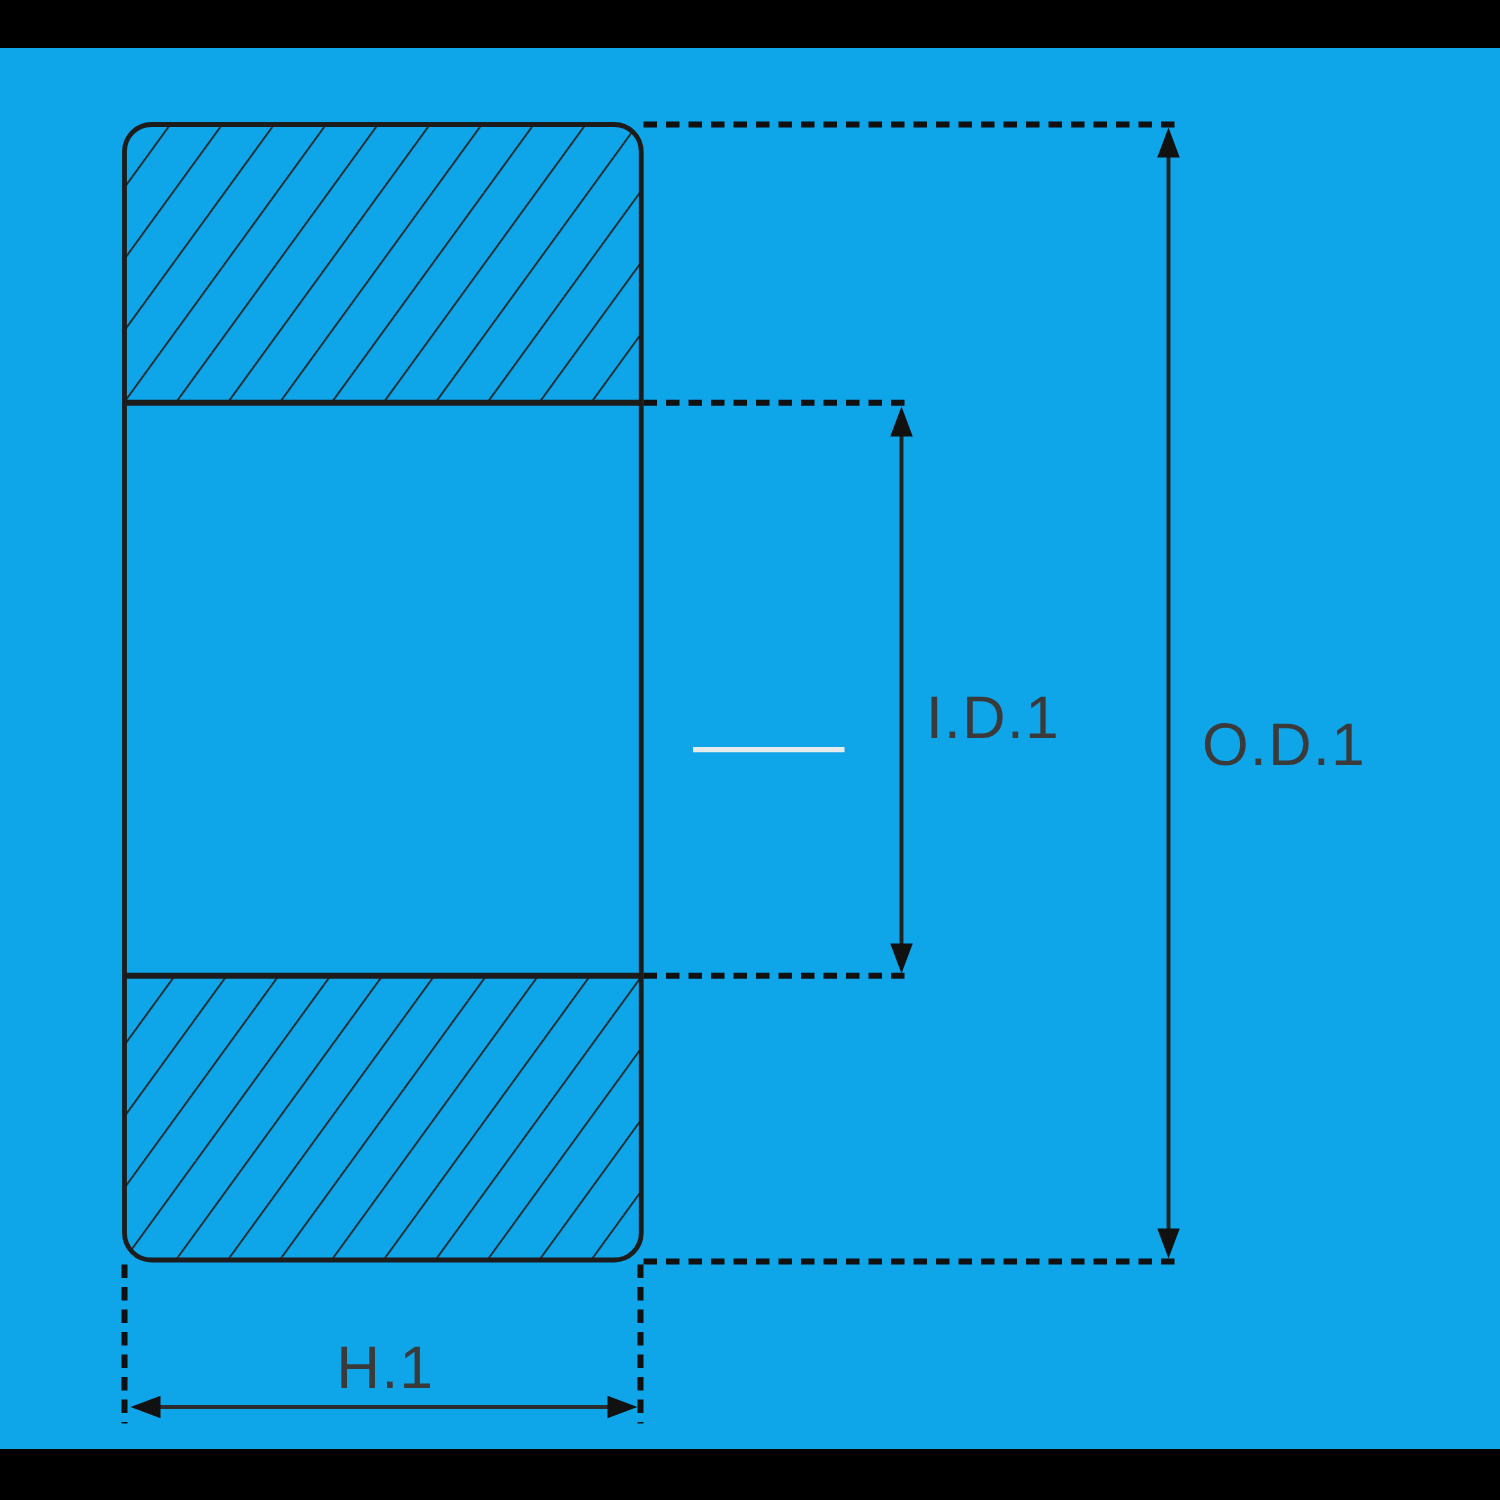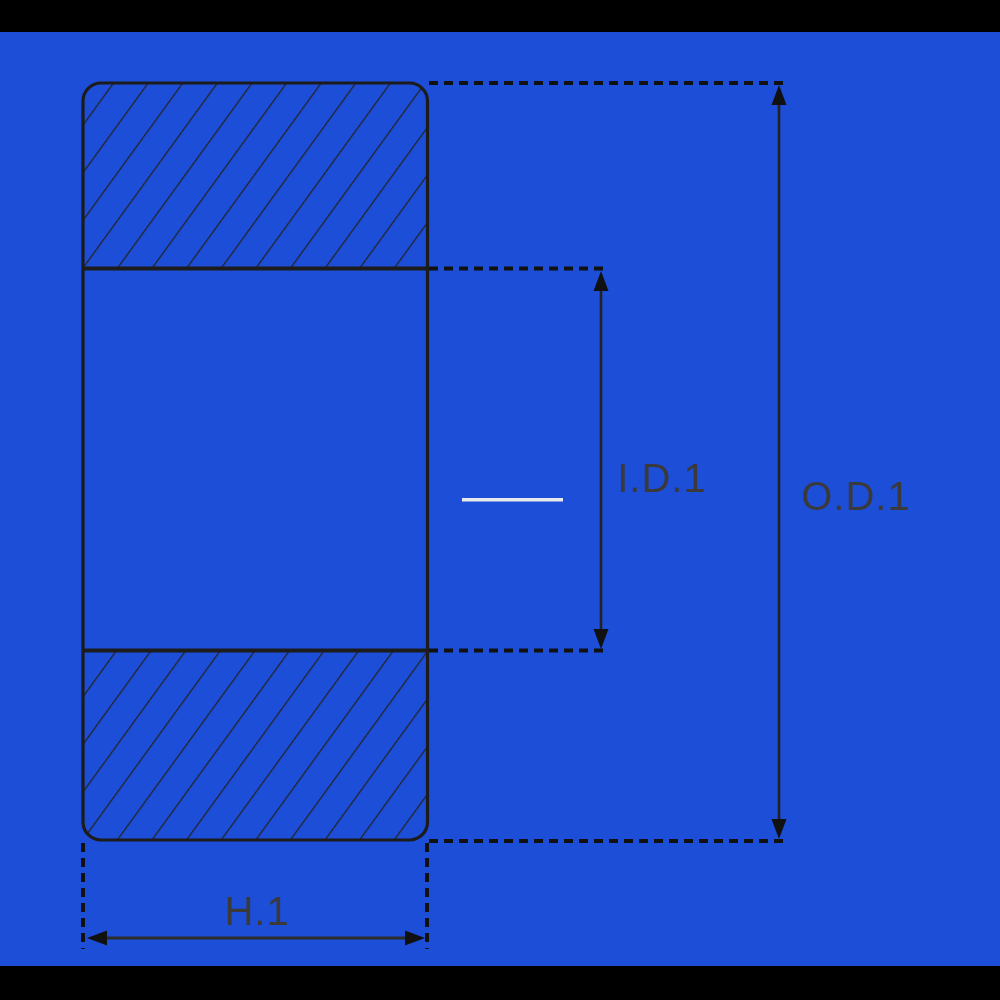--- a/index.html
+++ b/index.html
@@ -4,21 +4,21 @@
 <style>
   html, body {
     margin: 0;
     padding: 0;
     background: #ffffff;
   }
   .stage {
     position: relative;
     width: 1000px;
     height: 1000px;
-    background: #1d4ed8;
+    background: #0ea5e9;
     overflow: hidden;
     font-family: "Liberation Sans", "DejaVu Sans", sans-serif;
   }
   .letterbox {
     position: absolute;
     left: 0;
     width: 1000px;
     background: #000000;
     z-index: 2;
   }

